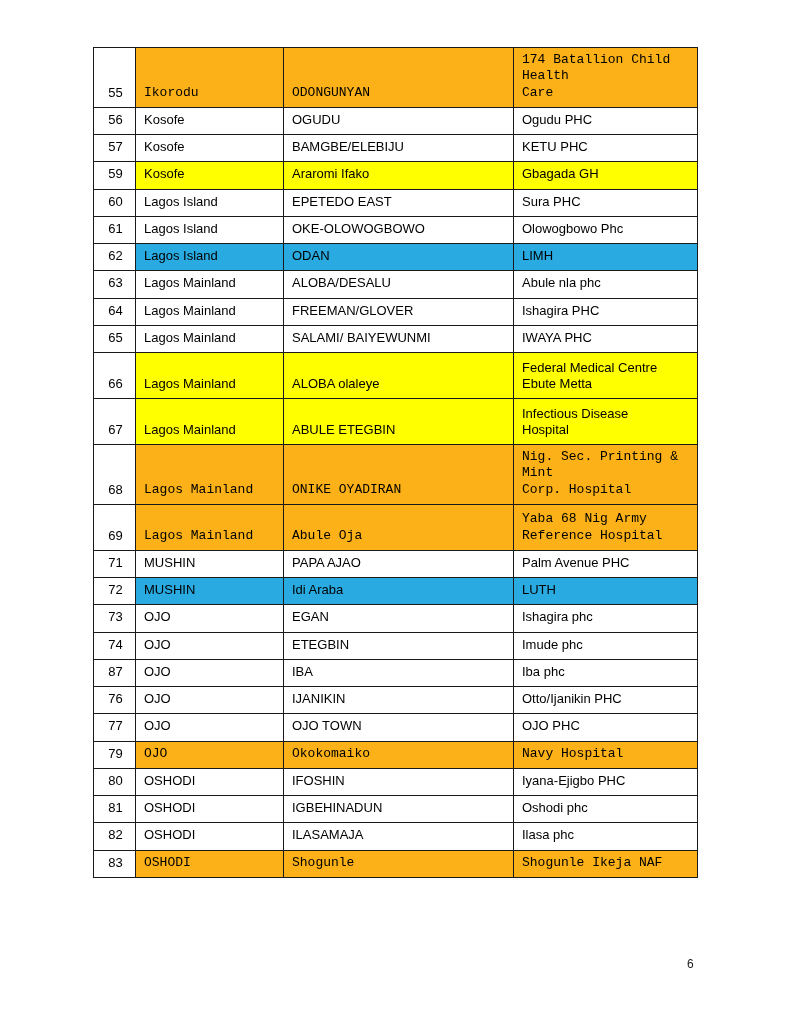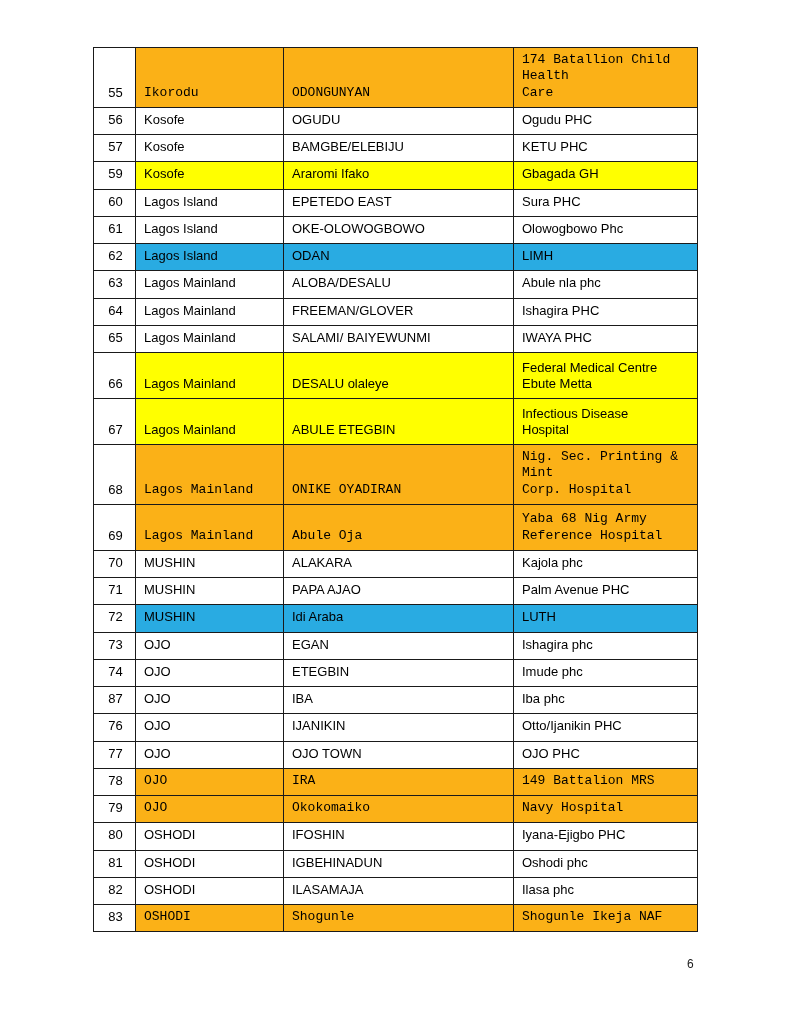--- a/index.html
+++ b/index.html
@@ -130,21 +130,21 @@
         </tr>
         <tr class="hl-none">
           <td class="sn-cell">65</td>
           <td class="lga-cell">Lagos Mainland</td>
           <td class="ward-cell">SALAMI/ BAIYEWUNMI</td>
           <td class="facility-cell">IWAYA PHC</td>
         </tr>
         <tr class="hl-yellow two-line">
           <td class="sn-cell">66</td>
           <td class="lga-cell">Lagos Mainland</td>
-          <td class="ward-cell">DESALU olaleye</td>
+          <td class="ward-cell">ALOBA olaleye</td>
           <td class="facility-cell">Federal Medical Centre
 Ebute Metta</td>
         </tr>
         <tr class="hl-yellow two-line">
           <td class="sn-cell">67</td>
           <td class="lga-cell">Lagos Mainland</td>
           <td class="ward-cell">ABULE ETEGBIN</td>
           <td class="facility-cell">Infectious Disease
 Hospital</td>
         </tr>
@@ -154,26 +154,20 @@
           <td class="ward-cell">ONIKE OYADIRAN</td>
           <td class="facility-cell">Nig. Sec. Printing &amp; Mint
 Corp. Hospital</td>
         </tr>
         <tr class="hl-orange two-line">
           <td class="sn-cell">69</td>
           <td class="lga-cell">Lagos Mainland</td>
           <td class="ward-cell">Abule Oja</td>
           <td class="facility-cell">Yaba 68 Nig Army
 Reference Hospital</td>
-        </tr>
-        <tr class="hl-none">
-          <td class="sn-cell">70</td>
-          <td class="lga-cell">MUSHIN</td>
-          <td class="ward-cell">ALAKARA</td>
-          <td class="facility-cell">Kajola phc</td>
         </tr>
         <tr class="hl-none">
           <td class="sn-cell">71</td>
           <td class="lga-cell">MUSHIN</td>
           <td class="ward-cell">PAPA AJAO</td>
           <td class="facility-cell">Palm Avenue PHC</td>
         </tr>
         <tr class="hl-blue">
           <td class="sn-cell">72</td>
           <td class="lga-cell">MUSHIN</td>
@@ -204,26 +198,20 @@
           <td class="ward-cell">IJANIKIN</td>
           <td class="facility-cell">Otto/Ijanikin PHC</td>
         </tr>
         <tr class="hl-none">
           <td class="sn-cell">77</td>
           <td class="lga-cell">OJO</td>
           <td class="ward-cell">OJO TOWN</td>
           <td class="facility-cell">OJO PHC</td>
         </tr>
         <tr class="hl-orange">
-          <td class="sn-cell">78</td>
-          <td class="lga-cell">OJO</td>
-          <td class="ward-cell">IRA</td>
-          <td class="facility-cell">149 Battalion MRS</td>
-        </tr>
-        <tr class="hl-orange">
           <td class="sn-cell">79</td>
           <td class="lga-cell">OJO</td>
           <td class="ward-cell">Okokomaiko</td>
           <td class="facility-cell">Navy Hospital</td>
         </tr>
         <tr class="hl-none">
           <td class="sn-cell">80</td>
           <td class="lga-cell">OSHODI</td>
           <td class="ward-cell">IFOSHIN</td>
           <td class="facility-cell">Iyana-Ejigbo PHC</td>

